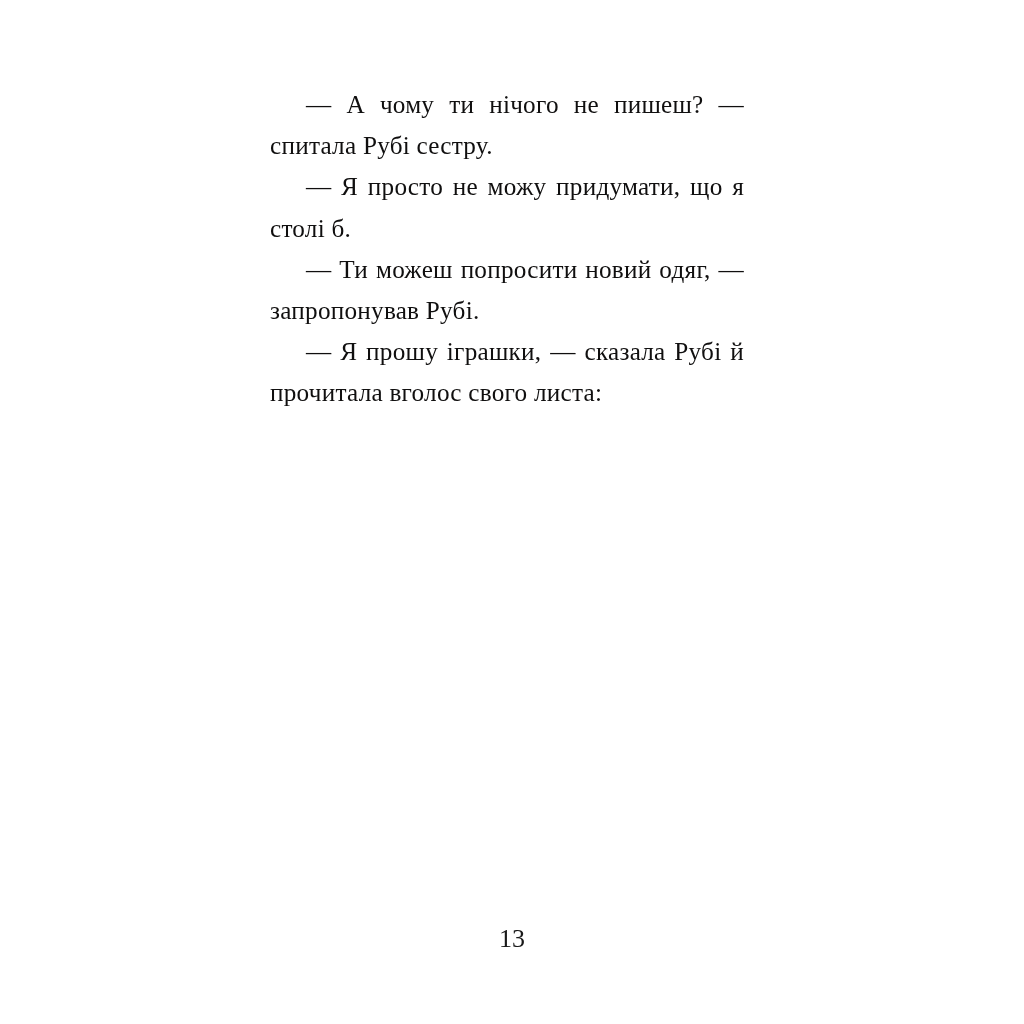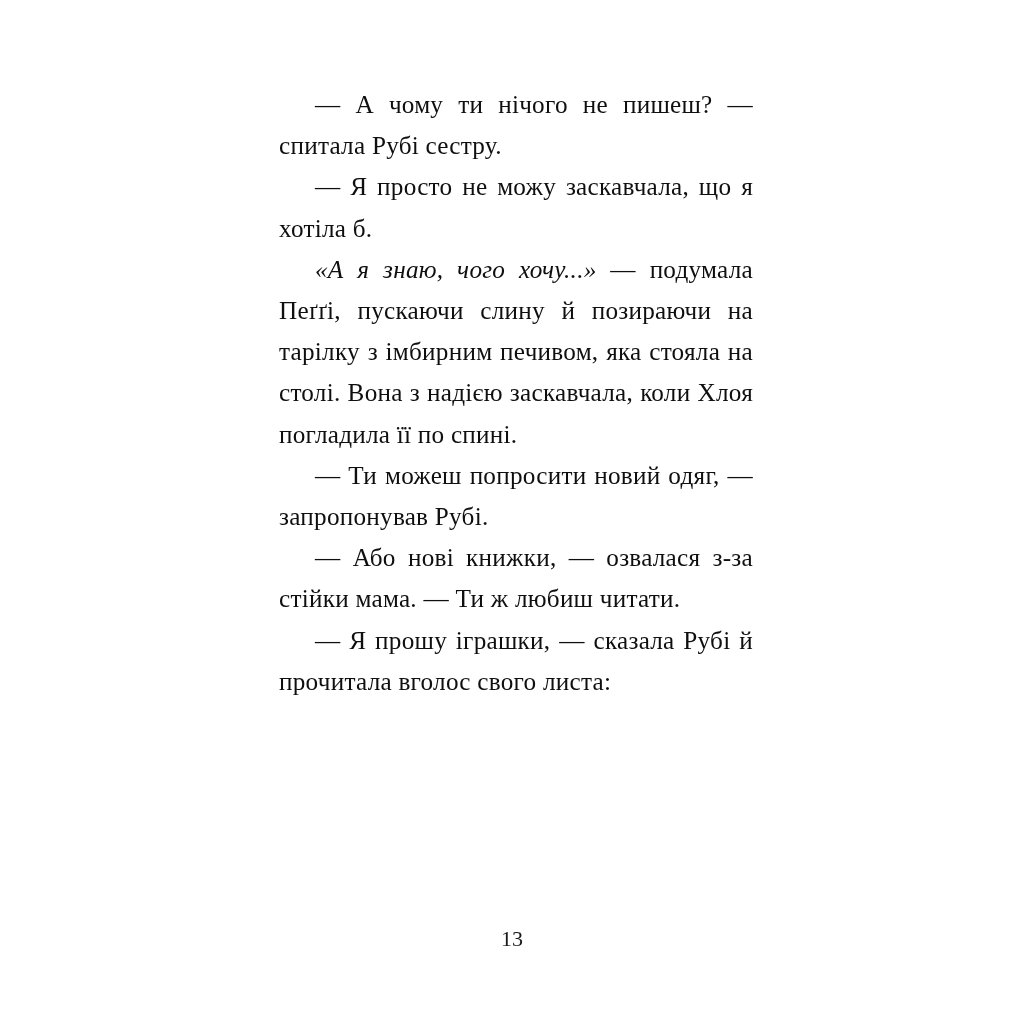--- a/index.html
+++ b/index.html
@@ -11,21 +11,21 @@
     position: relative;
     width: 1024px;
     height: 1024px;
     background: #ffffff;
     overflow: hidden;
     font-family: "Liberation Serif", "DejaVu Serif", serif;
     color: #100f0f;
   }
   .text-block {
     position: absolute;
-    left: 279px;
+    left: 270px;
     top: 84px;
     width: 474px;
   }
   p.para {
     margin: 0;
     font-size: 25.2px;
     line-height: 41.2px;
     text-align: justify;
     text-indent: 36px;
     text-justify: inter-word;
@@ -39,43 +39,41 @@
   
   .it {
     font-style: italic;
   }
   .page-number {
     position: absolute;
     left: 0;
     right: 0;
     top: 926px;
     text-align: center;
-    font-size: 22px;
+    font-size: 26px;
     line-height: 26px;
     font-family: "Liberation Serif", "DejaVu Serif", serif;
     color: #1a1a1a;
   }
 </style>
 </head>
 <body>
 
 <div class="page">
 
   <div class="text-block">
 
     <p class="para last-left">— А чому ти нічого не пишеш? — спитала Рубі сестру.</p>
 
 
-    <p class="para last-left">— Я просто не можу заскавчала, що я хотіла б.</p>
+    <p class="para last-left">— Я просто не можу придумати, що я столі б.</p>
 
-    <p class="para last-left"><span class="it">«А я знаю, чого хочу...»</span><span> — подумала Пеґґі, пускаючи слину й позираючи на тарілку з імбирним печивом, яка стояла на столі. Вона з надією заскавчала, коли Хлоя погладила її по спині.</span></p>
 
     <p class="para last-left">— Ти можеш попросити новий одяг, — запропонував Рубі.</p>
 
-    <p class="para last-left">— Або нові книжки, — озвалася з-за стійки мама. — Ти ж любиш читати.</p>
 
     <p class="para last-left">— Я прошу іграшки, — сказала Рубі й прочитала вголос свого листа:</p>
 
   </div>
 
   <div class="page-number">13</div>
 
 </div>
 
 </body></html>

